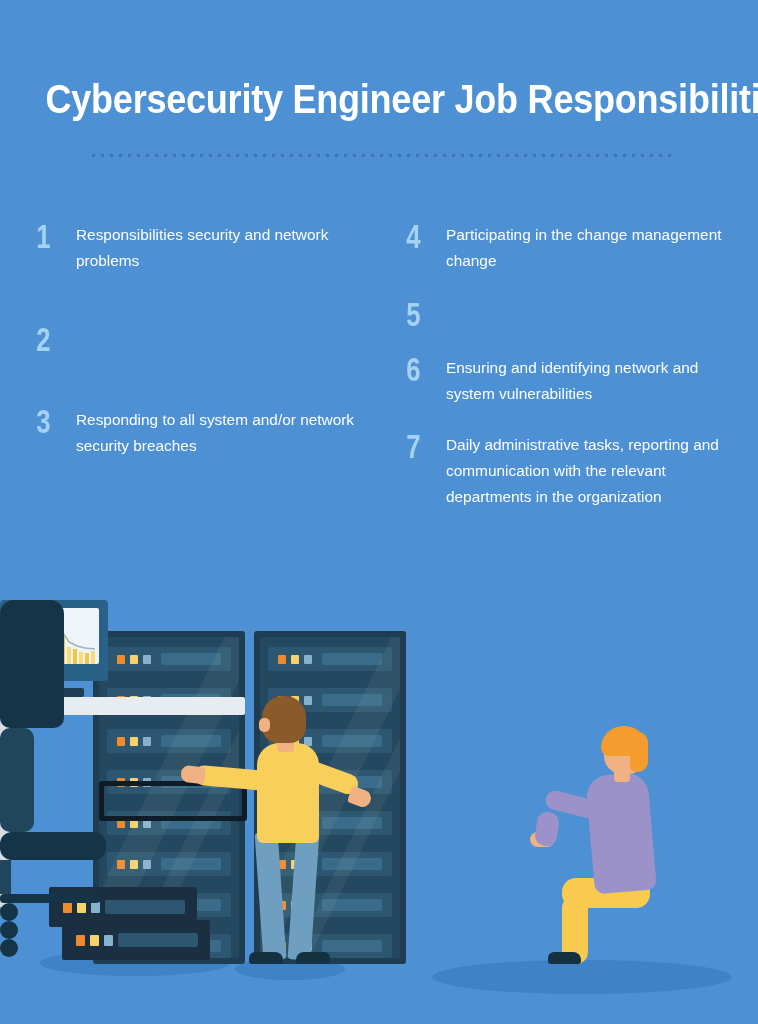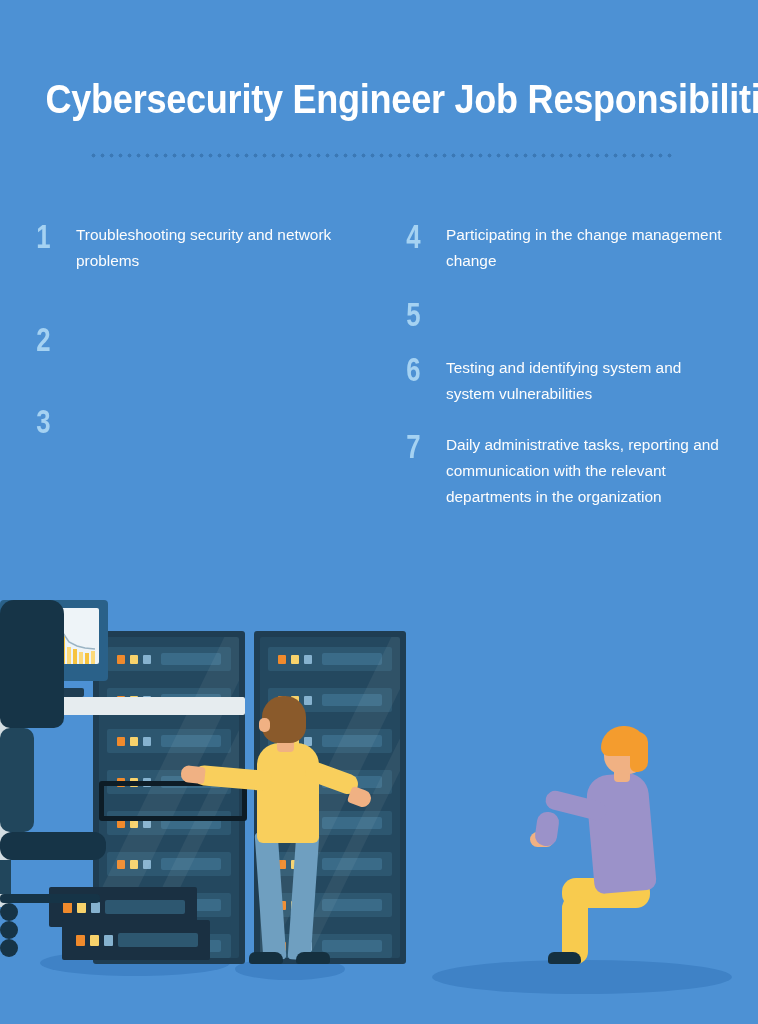--- a/index.html
+++ b/index.html
@@ -206,46 +206,47 @@
 
 <div id="poster">
 
   <div class="title">Cybersecurity Engineer Job Responsibilities</div>
   <div class="divider"></div>
 
   <div class="col col-left">
 
     <div class="item" style="margin-top:0px;">
       <div class="item-num">1</div>
-      <div class="item-text">Troubleshooting security and network problems</div>
+      <div class="item-text">Responsibilities security and network problems</div>
     </div>
 
     <div class="item" style="margin-top:51px;">
       <div class="item-num">2</div>
     </div>
 
     <div class="item" style="margin-top:52px;">
       <div class="item-num">3</div>
+      <div class="item-text">Responding to all system and/or network security breaches</div>
     </div>
   </div>
 
   <div class="col col-right">
 
     <div class="item" style="margin-top:0px;">
       <div class="item-num">4</div>
       <div class="item-text">Participating in the change management change</div>
     </div>
 
     <div class="item" style="margin-top:26px;">
       <div class="item-num">5</div>
     </div>
 
     <div class="item" style="margin-top:25px;">
       <div class="item-num">6</div>
-      <div class="item-text">Testing and identifying system and system vulnerabilities</div>
+      <div class="item-text">Ensuring and identifying network and system vulnerabilities</div>
     </div>
 
     <div class="item" style="margin-top:25px;">
       <div class="item-num">7</div>
       <div class="item-text">Daily administrative tasks, reporting and communication with the relevant departments in the organization</div>
     </div>
   </div>
 
   <div class="scene">
 

